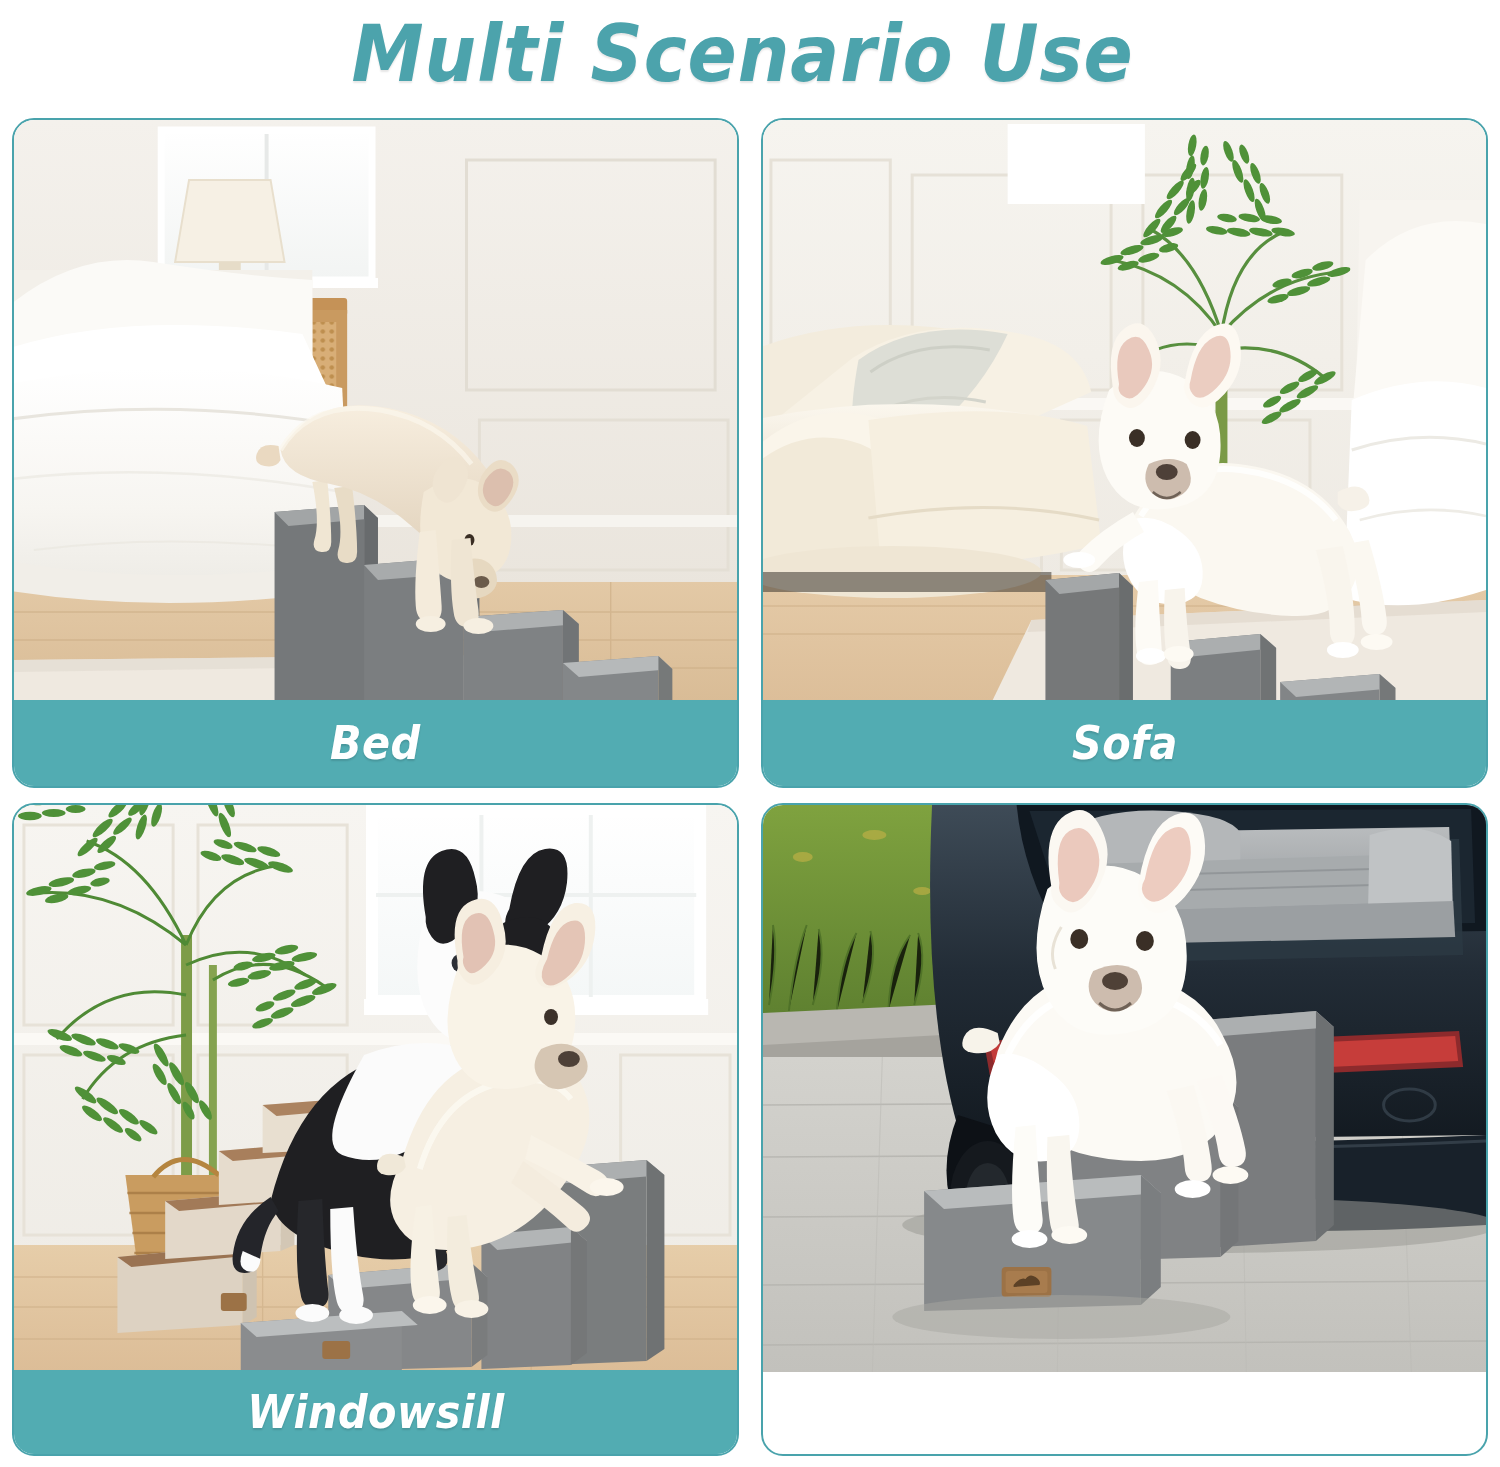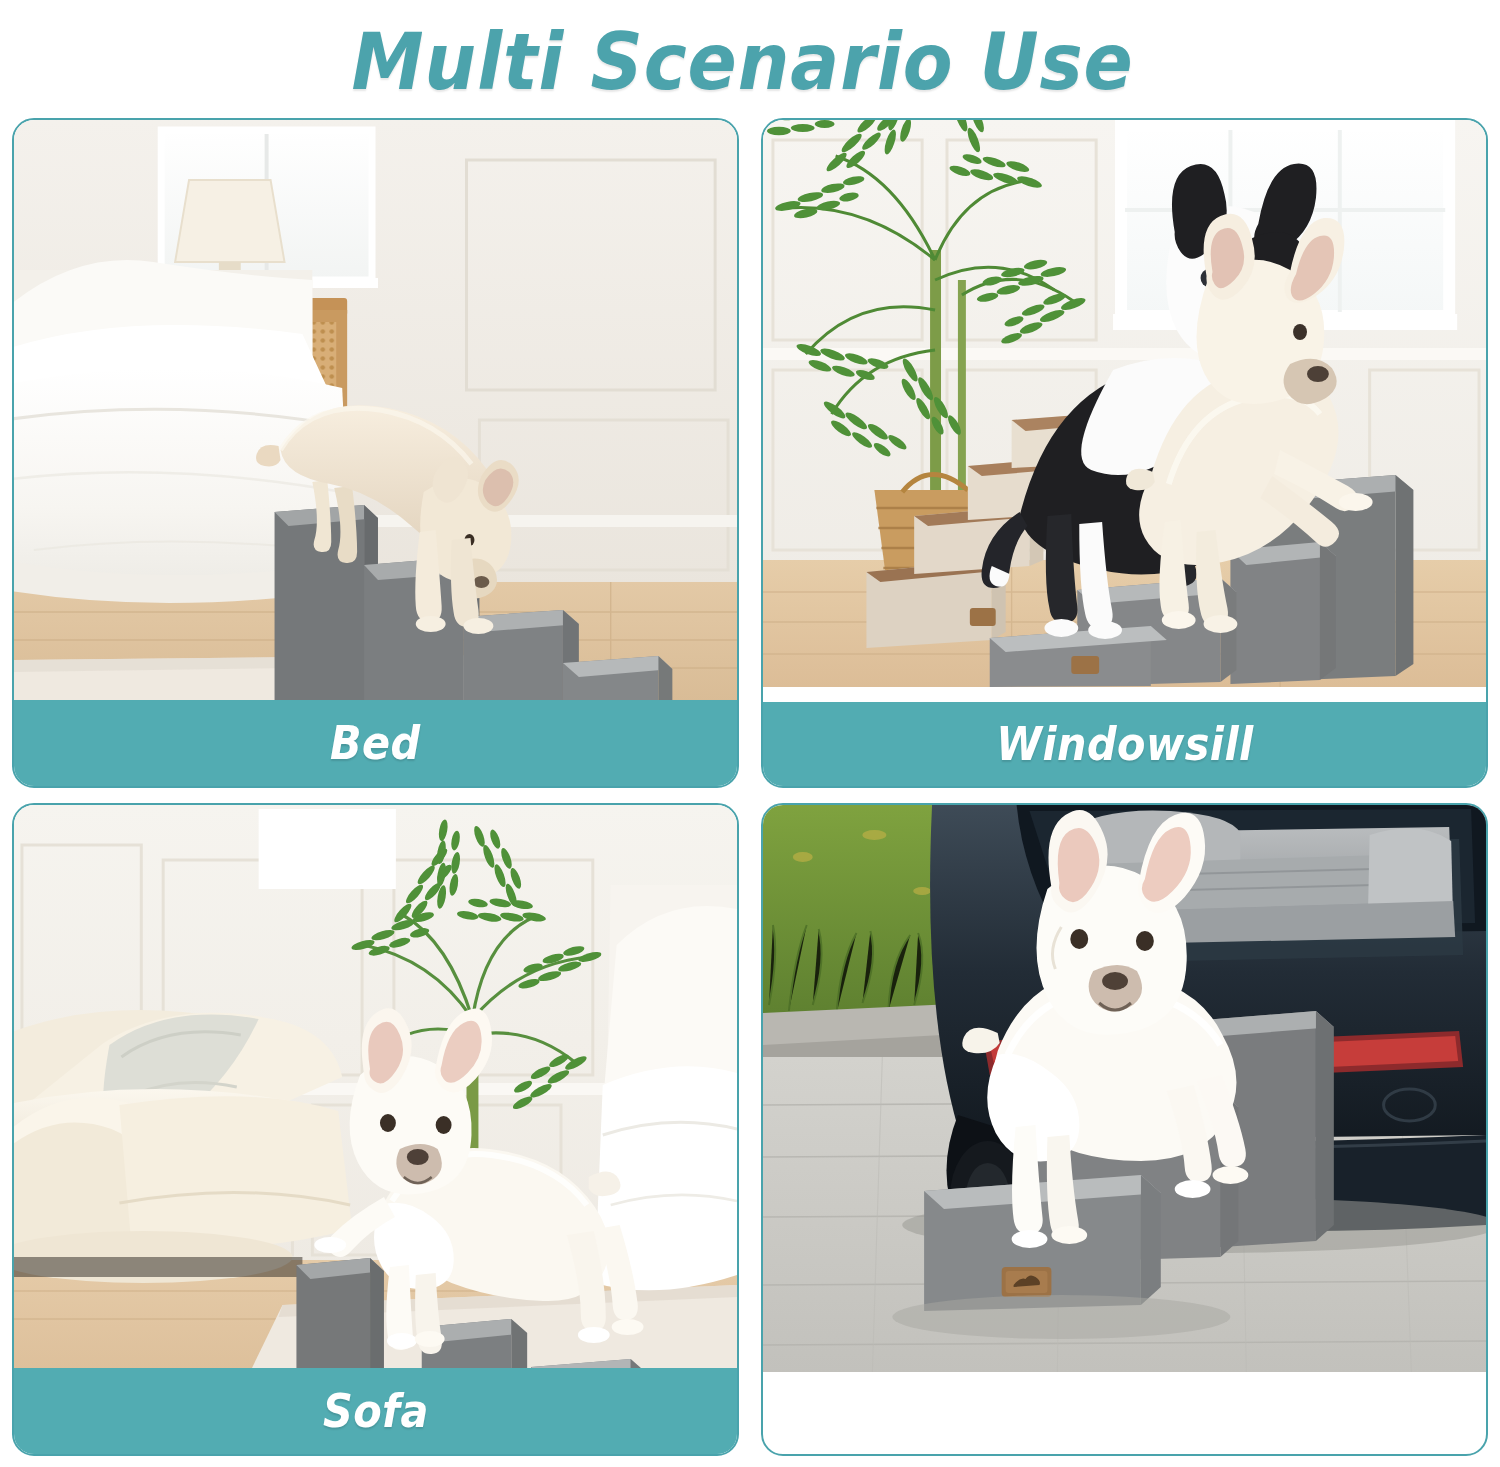--- a/index.html
+++ b/index.html
@@ -2,21 +2,21 @@
 <html><head>
 <meta charset="utf-8">
 <style>
   html,body{margin:0;padding:0;background:#ffffff;}
   body{width:1500px;height:1467px;font-family:"Liberation Sans",sans-serif;overflow:hidden;}
 
   .page{position:relative;width:1500px;height:1467px;background:#fff;}
 
   
   .title-wrap{position:absolute;left:0;top:0;width:1485px;height:108px;
-    display:flex;align-items:center;justify-content:center;margin-top:8px;}
+    display:flex;align-items:center;justify-content:center;}
   .title{
     font-family:"DejaVu Sans",sans-serif;
     font-weight:bold;font-style:italic;
     font-size:78px;letter-spacing:1px;
     color:#4CA3AC;
     transform:scaleX(0.93);
     text-shadow:0 2px 2px rgba(0,0,0,0.10);
     white-space:nowrap;line-height:1;
   }
 
@@ -171,20 +171,175 @@
             <path d="M440 420 q-2 48 2 72 q2 16 15 15 q12 -1 10 -17 q-4 -28 -8 -72Z" fill="#efe5d3"></path>
             <ellipse cx="419" cy="504" rx="15" ry="8" fill="#f6efe1"></ellipse>
             <ellipse cx="467" cy="506" rx="15" ry="8" fill="#f6efe1"></ellipse>
 
             <path d="M266 326 q-18 -4 -22 8 q-3 10 8 12 q12 2 16 -6Z" fill="#ead9c1"></path>
           </g>
         </svg>
       </div>
       <div class="labelbar">
         <span class="labeltext">Bed</span>
+      </div>
+    </div>
+
+    <div class="card r1">
+      <div class="photo">
+        <svg class="sc" viewBox="0 0 727 582" preserveAspectRatio="none">
+          <defs>
+            <linearGradient id="sWall" x1="0" y1="0" x2="0" y2="1">
+              <stop offset="0" stop-color="#f6f4ef"></stop>
+                <stop offset="1" stop-color="#eeeae3"></stop>
+            </linearGradient>
+            <linearGradient id="sSofa" x1="0" y1="0" x2="0" y2="1">
+              <stop offset="0" stop-color="#fbf7ee"></stop>
+                <stop offset="1" stop-color="#e9e0cf"></stop>
+            </linearGradient>
+            <linearGradient id="sFloor" x1="0" y1="0" x2="0" y2="1">
+              <stop offset="0" stop-color="#e5cba8"></stop>
+                <stop offset="1" stop-color="#dcbe99"></stop>
+            </linearGradient>
+          </defs>
+          <rect x="0" y="0" width="727" height="470" fill="url(#sWall)"></rect>
+
+          <g fill="none" stroke="#e6e1d7" stroke-width="3">
+            <rect x="8" y="40" width="120" height="230"></rect>
+            <rect x="150" y="55" width="200" height="215"></rect>
+            <rect x="382" y="55" width="200" height="215"></rect>
+            <rect x="30" y="300" width="250" height="150"></rect>
+            <rect x="300" y="300" width="250" height="150"></rect>
+          </g>
+          <rect x="0" y="278" width="727" height="12" fill="#faf8f4"></rect>
+
+          <rect x="250" y="8" width="130" height="72" fill="#ffffff" stroke="#ffffff" stroke-width="8"></rect>
+
+          <rect x="0" y="455" width="727" height="127" fill="url(#sFloor)"></rect>
+          <g stroke="#cdae86" stroke-width="1.4" opacity=".6">
+            <line x1="0" y1="486" x2="727" y2="486"></line>
+              <line x1="0" y1="514" x2="727" y2="514"></line>
+            <line x1="340" y1="455" x2="340" y2="582"></line>
+          </g>
+
+          <path d="M270 500 L727 480 L727 582 L230 582 Z" fill="#efe9e0"></path>
+          <path d="M270 500 L727 480 L727 492 L266 512 Z" fill="#e2dace" opacity=".8"></path>
+
+          <g>
+            <rect x="455" y="210" width="12" height="170" fill="#7a9a46"></rect>
+            <g stroke="#4f8a35" stroke-width="3.2" fill="none" opacity=".95">
+              <path d="M461 214 q-40 -60 -110 -74"></path>
+                <path d="M461 214 q-24 -78 -70 -104"></path>
+              <path d="M461 214 q12 -80 62 -102"></path>
+                <path d="M461 214 q48 -56 118 -62"></path>
+              <path d="M461 230 q-54 -18 -96 18"></path>
+                <path d="M461 230 q58 -10 104 28"></path>
+            </g>
+            <g fill="#4f9138">
+              <g transform="translate(351,140) rotate(-16)">
+                <g id="frond1">
+                  <ellipse cx="0" cy="0" rx="12" ry="4"></ellipse>
+                    <ellipse cx="22" cy="-4" rx="12" ry="4"></ellipse>
+                  <ellipse cx="44" cy="-8" rx="12" ry="4"></ellipse>
+                    <ellipse cx="66" cy="-10" rx="11" ry="4"></ellipse>
+                  <ellipse cx="14" cy="10" rx="11" ry="4"></ellipse>
+                    <ellipse cx="36" cy="8" rx="11" ry="4"></ellipse>
+                  <ellipse cx="58" cy="4" rx="10" ry="4"></ellipse>
+                </g>
+              </g>
+              <use href="#frond1" transform="translate(391,108) rotate(-48)"></use>
+              <use href="#frond1" transform="translate(523,112) rotate(190)"></use>
+              <use href="#frond1" transform="translate(579,152) rotate(165)"></use>
+              <use href="#frond1" transform="translate(365,248) rotate(28)"></use>
+              <use href="#frond1" transform="translate(565,258) rotate(152)"></use>
+              <use href="#frond1" transform="translate(430,92) rotate(-80)"></use>
+              <use href="#frond1" transform="translate(500,90) rotate(250)"></use>
+            </g>
+
+            <path d="M422 378 L508 378 L498 444 L432 444 Z" fill="#c79a5e"></path>
+            <g stroke="#a87c45" stroke-width="2" opacity=".8">
+              <line x1="424" y1="392" x2="506" y2="392"></line>
+                <line x1="426" y1="408" x2="504" y2="408"></line>
+              <line x1="428" y1="424" x2="502" y2="424"></line>
+            </g>
+          </g>
+
+          <path d="M-10 230 q100 -40 230 -16 L250 300 Q120 278 -10 300 Z" fill="#f3ecdd"></path>
+          <path d="M90 238 q70 -44 170 -24 q60 12 70 58 L200 330 Q90 300 -10 318 Z" fill="#f7f1e4"></path>
+
+          <path d="M96 240 q58 -42 150 -26 q-26 56 -74 96 q-34 28 -68 22 q-24 -6 -8 -92Z" fill="#ddded6"></path>
+          <path d="M108 252 q48 -34 120 -22" fill="none" stroke="#cdcfc6" stroke-width="3"></path>
+          <path d="M120 290 q46 -20 104 -8" fill="none" stroke="#d3d4cb" stroke-width="3"></path>
+          <path d="M132 330 q44 -14 92 -4" fill="none" stroke="#d6d7ce" stroke-width="3"></path>
+
+          <path d="M-10 300 Q140 268 300 300 L330 370 Q140 340 -10 372 Z" fill="url(#sSofa)"></path>
+          <path d="M-10 330 q60 -54 130 -30 q46 16 40 82 q-6 66 -82 74 q-70 8 -90 -40 q-18 -46 2 -86Z" fill="#faf5ea"></path>
+          <path d="M-10 346 q50 -42 108 -22 q38 14 34 70 q-5 56 -70 62 q-60 6 -78 -34 q-14 -38 6 -76Z" fill="#f2ead9"></path>
+          <path d="M106 300 Q240 280 326 306 L340 424 q-110 28 -222 16 Z" fill="#f6efe0"></path>
+          <path d="M106 398 Q230 376 338 400" fill="none" stroke="#e5dbc6" stroke-width="3"></path>
+          <ellipse cx="130" cy="452" rx="150" ry="26" fill="#efe6d4"></ellipse>
+          <rect x="-10" y="452" width="300" height="20" fill="#3b352d" opacity=".55"></rect>
+
+          <path d="M600 80 L727 80 L727 300 L596 300 Z" fill="#f7f4ef"></path>
+          <path d="M606 140 q50 -50 121 -36 L727 300 L592 300 Z" fill="#fcfaf6"></path>
+          <path d="M592 280 q70 -30 135 -12 L727 470 q-80 26 -143 8 Z" fill="#ffffff"></path>
+          <path d="M592 330 q68 -22 135 -6" fill="none" stroke="#eceae4" stroke-width="3"></path>
+          <path d="M600 400 q64 -18 127 -4" fill="none" stroke="#eeece6" stroke-width="2.5"></path>
+
+          <path d="M284 460 L358 453 L358 685 L284 690 Z" fill="#767879"></path>
+          <path d="M284 460 L358 453 L372 466 L298 474 Z" fill="#a4a7a8"></path>
+          <path d="M358 453 L372 466 L372 678 L358 685 Z" fill="#6a6d6e"></path>
+
+          <path d="M410 522 L500 514 L500 690 L410 694 Z" fill="#7c7f81"></path>
+          <path d="M410 522 L500 514 L516 528 L426 537 Z" fill="#abaeaf"></path>
+          <path d="M500 514 L516 528 L516 680 L500 690 Z" fill="#707374"></path>
+
+          <path d="M520 562 L620 554 L620 690 L520 694 Z" fill="#828587"></path>
+          <path d="M520 562 L620 554 L636 568 L536 577 Z" fill="#b2b5b6"></path>
+          <path d="M620 554 L636 568 L636 678 L620 690 Z" fill="#757879"></path>
+
+          <g>
+
+            <path d="M372 398 q34 -62 106 -54 q72 8 106 58 q22 32 10 62 q-14 34 -62 32 q-50 -2 -92 -18 q-50 -20 -68 -80Z" fill="#fbf8f1"></path>
+            <path d="M380 396 q34 -54 100 -46 q64 8 96 50" fill="none" stroke="#ffffff" stroke-width="6" opacity=".8"></path>
+
+            <path d="M370 400 q-16 34 0 62 q14 24 44 22 q26 -2 28 -26 q2 -28 -22 -46 q-26 -20 -50 -12Z" fill="#ffffff"></path>
+
+            <path d="M348 270 q38 -32 78 -10 q36 20 34 70 q-2 50 -48 58 q-46 8 -66 -30 q-18 -36 2 -88Z" fill="#fdfbf6"></path>
+
+            <path d="M352 268 q-8 -46 12 -60 q20 -14 32 14 q10 24 -6 50 q-16 24 -30 12 q-8 -6 -8 -16Z" fill="#fbf6ee"></path>
+            <path d="M358 264 q-6 -34 8 -44 q14 -10 22 10 q8 18 -4 36 q-12 18 -22 10 q-6 -4 -4 -12Z" fill="#e9c9bd"></path>
+            <path d="M424 262 q8 -46 30 -56 q22 -10 26 20 q4 26 -16 48 q-20 22 -34 8 q-9 -10 -6 -20Z" fill="#fdf9f2"></path>
+            <path d="M430 260 q6 -34 22 -42 q16 -8 18 14 q2 20 -14 36 q-16 16 -24 6 q-5 -6 -2 -14Z" fill="#ebcdc1"></path>
+
+            <ellipse cx="376" cy="318" rx="8" ry="9" fill="#3a2f26"></ellipse>
+            <ellipse cx="432" cy="320" rx="8" ry="9" fill="#3a2f26"></ellipse>
+            <path d="M388 344 q22 -10 38 0 q10 20 -4 30 q-18 12 -32 -2 q-10 -12 -2 -28Z" fill="#cdbcae"></path>
+            <ellipse cx="406" cy="352" rx="11" ry="8" fill="#4e4038"></ellipse>
+            <path d="M392 372 q14 12 28 0" fill="none" stroke="#6f6257" stroke-width="2.5"></path>
+
+            <path d="M378 462 q-6 46 -2 70 q2 14 14 13 q12 -1 11 -15 q-2 -28 -4 -70Z" fill="#fdfbf6"></path>
+            <path d="M404 470 q-2 46 2 66 q2 14 14 13 q12 -1 10 -15 q-4 -26 -6 -66Z" fill="#f8f4ec"></path>
+            <ellipse cx="390" cy="536" rx="15" ry="8" fill="#ffffff"></ellipse>
+            <ellipse cx="418" cy="534" rx="15" ry="8" fill="#fdfaf3"></ellipse>
+
+            <path d="M372 392 q-32 18 -52 38 q-10 10 -1 18 q10 9 20 -2 q18 -20 44 -34Z" fill="#fdfbf6"></path>
+            <ellipse cx="318" cy="440" rx="16" ry="8" fill="#ffffff"></ellipse>
+
+            <path d="M556 430 q14 50 14 80 q0 16 13 16 q13 0 12 -16 q0 -34 -12 -84Z" fill="#f9f5ed"></path>
+            <path d="M586 424 q14 46 16 76 q1 16 14 15 q13 -1 11 -17 q-4 -32 -18 -78Z" fill="#fbf8f1"></path>
+            <ellipse cx="583" cy="530" rx="16" ry="8" fill="#ffffff"></ellipse>
+            <ellipse cx="617" cy="522" rx="16" ry="8" fill="#fdfaf3"></ellipse>
+
+            <path d="M578 372 q22 -12 30 2 q6 12 -8 16 q-16 4 -22 -6Z" fill="#f6f1e8"></path>
+          </g>
+        </svg>
+      </div>
+      <div class="labelbar">
+        <span class="labeltext">Sofa</span>
       </div>
     </div>
 
     <div class="card r2">
       <div class="photo">
         <svg class="sc" viewBox="0 0 727 567" preserveAspectRatio="none">
           <defs>
             <linearGradient id="wWall" x1="0" y1="0" x2="0" y2="1">
               <stop offset="0" stop-color="#f7f5f1"></stop>
                 <stop offset="1" stop-color="#efece6"></stop>
@@ -348,175 +503,20 @@
 
             <path d="M392 352 q-20 -8 -26 4 q-4 12 8 14 q14 2 20 -8Z" fill="#f0e8d8"></path>
           </g>
         </svg>
       </div>
       <div class="labelbar">
         <span class="labeltext">Windowsill</span>
       </div>
     </div>
 
-    <div class="card r1">
-      <div class="photo">
-        <svg class="sc" viewBox="0 0 727 582" preserveAspectRatio="none">
-          <defs>
-            <linearGradient id="sWall" x1="0" y1="0" x2="0" y2="1">
-              <stop offset="0" stop-color="#f6f4ef"></stop>
-                <stop offset="1" stop-color="#eeeae3"></stop>
-            </linearGradient>
-            <linearGradient id="sSofa" x1="0" y1="0" x2="0" y2="1">
-              <stop offset="0" stop-color="#fbf7ee"></stop>
-                <stop offset="1" stop-color="#e9e0cf"></stop>
-            </linearGradient>
-            <linearGradient id="sFloor" x1="0" y1="0" x2="0" y2="1">
-              <stop offset="0" stop-color="#e5cba8"></stop>
-                <stop offset="1" stop-color="#dcbe99"></stop>
-            </linearGradient>
-          </defs>
-          <rect x="0" y="0" width="727" height="470" fill="url(#sWall)"></rect>
-
-          <g fill="none" stroke="#e6e1d7" stroke-width="3">
-            <rect x="8" y="40" width="120" height="230"></rect>
-            <rect x="150" y="55" width="200" height="215"></rect>
-            <rect x="382" y="55" width="200" height="215"></rect>
-            <rect x="30" y="300" width="250" height="150"></rect>
-            <rect x="300" y="300" width="250" height="150"></rect>
-          </g>
-          <rect x="0" y="278" width="727" height="12" fill="#faf8f4"></rect>
-
-          <rect x="250" y="8" width="130" height="72" fill="#ffffff" stroke="#ffffff" stroke-width="8"></rect>
-
-          <rect x="0" y="455" width="727" height="127" fill="url(#sFloor)"></rect>
-          <g stroke="#cdae86" stroke-width="1.4" opacity=".6">
-            <line x1="0" y1="486" x2="727" y2="486"></line>
-              <line x1="0" y1="514" x2="727" y2="514"></line>
-            <line x1="340" y1="455" x2="340" y2="582"></line>
-          </g>
-
-          <path d="M270 500 L727 480 L727 582 L230 582 Z" fill="#efe9e0"></path>
-          <path d="M270 500 L727 480 L727 492 L266 512 Z" fill="#e2dace" opacity=".8"></path>
-
-          <g>
-            <rect x="455" y="210" width="12" height="170" fill="#7a9a46"></rect>
-            <g stroke="#4f8a35" stroke-width="3.2" fill="none" opacity=".95">
-              <path d="M461 214 q-40 -60 -110 -74"></path>
-                <path d="M461 214 q-24 -78 -70 -104"></path>
-              <path d="M461 214 q12 -80 62 -102"></path>
-                <path d="M461 214 q48 -56 118 -62"></path>
-              <path d="M461 230 q-54 -18 -96 18"></path>
-                <path d="M461 230 q58 -10 104 28"></path>
-            </g>
-            <g fill="#4f9138">
-              <g transform="translate(351,140) rotate(-16)">
-                <g id="frond1">
-                  <ellipse cx="0" cy="0" rx="12" ry="4"></ellipse>
-                    <ellipse cx="22" cy="-4" rx="12" ry="4"></ellipse>
-                  <ellipse cx="44" cy="-8" rx="12" ry="4"></ellipse>
-                    <ellipse cx="66" cy="-10" rx="11" ry="4"></ellipse>
-                  <ellipse cx="14" cy="10" rx="11" ry="4"></ellipse>
-                    <ellipse cx="36" cy="8" rx="11" ry="4"></ellipse>
-                  <ellipse cx="58" cy="4" rx="10" ry="4"></ellipse>
-                </g>
-              </g>
-              <use href="#frond1" transform="translate(391,108) rotate(-48)"></use>
-              <use href="#frond1" transform="translate(523,112) rotate(190)"></use>
-              <use href="#frond1" transform="translate(579,152) rotate(165)"></use>
-              <use href="#frond1" transform="translate(365,248) rotate(28)"></use>
-              <use href="#frond1" transform="translate(565,258) rotate(152)"></use>
-              <use href="#frond1" transform="translate(430,92) rotate(-80)"></use>
-              <use href="#frond1" transform="translate(500,90) rotate(250)"></use>
-            </g>
-
-            <path d="M422 378 L508 378 L498 444 L432 444 Z" fill="#c79a5e"></path>
-            <g stroke="#a87c45" stroke-width="2" opacity=".8">
-              <line x1="424" y1="392" x2="506" y2="392"></line>
-                <line x1="426" y1="408" x2="504" y2="408"></line>
-              <line x1="428" y1="424" x2="502" y2="424"></line>
-            </g>
-          </g>
-
-          <path d="M-10 230 q100 -40 230 -16 L250 300 Q120 278 -10 300 Z" fill="#f3ecdd"></path>
-          <path d="M90 238 q70 -44 170 -24 q60 12 70 58 L200 330 Q90 300 -10 318 Z" fill="#f7f1e4"></path>
-
-          <path d="M96 240 q58 -42 150 -26 q-26 56 -74 96 q-34 28 -68 22 q-24 -6 -8 -92Z" fill="#ddded6"></path>
-          <path d="M108 252 q48 -34 120 -22" fill="none" stroke="#cdcfc6" stroke-width="3"></path>
-          <path d="M120 290 q46 -20 104 -8" fill="none" stroke="#d3d4cb" stroke-width="3"></path>
-          <path d="M132 330 q44 -14 92 -4" fill="none" stroke="#d6d7ce" stroke-width="3"></path>
-
-          <path d="M-10 300 Q140 268 300 300 L330 370 Q140 340 -10 372 Z" fill="url(#sSofa)"></path>
-          <path d="M-10 330 q60 -54 130 -30 q46 16 40 82 q-6 66 -82 74 q-70 8 -90 -40 q-18 -46 2 -86Z" fill="#faf5ea"></path>
-          <path d="M-10 346 q50 -42 108 -22 q38 14 34 70 q-5 56 -70 62 q-60 6 -78 -34 q-14 -38 6 -76Z" fill="#f2ead9"></path>
-          <path d="M106 300 Q240 280 326 306 L340 424 q-110 28 -222 16 Z" fill="#f6efe0"></path>
-          <path d="M106 398 Q230 376 338 400" fill="none" stroke="#e5dbc6" stroke-width="3"></path>
-          <ellipse cx="130" cy="452" rx="150" ry="26" fill="#efe6d4"></ellipse>
-          <rect x="-10" y="452" width="300" height="20" fill="#3b352d" opacity=".55"></rect>
-
-          <path d="M600 80 L727 80 L727 300 L596 300 Z" fill="#f7f4ef"></path>
-          <path d="M606 140 q50 -50 121 -36 L727 300 L592 300 Z" fill="#fcfaf6"></path>
-          <path d="M592 280 q70 -30 135 -12 L727 470 q-80 26 -143 8 Z" fill="#ffffff"></path>
-          <path d="M592 330 q68 -22 135 -6" fill="none" stroke="#eceae4" stroke-width="3"></path>
-          <path d="M600 400 q64 -18 127 -4" fill="none" stroke="#eeece6" stroke-width="2.5"></path>
-
-          <path d="M284 460 L358 453 L358 685 L284 690 Z" fill="#767879"></path>
-          <path d="M284 460 L358 453 L372 466 L298 474 Z" fill="#a4a7a8"></path>
-          <path d="M358 453 L372 466 L372 678 L358 685 Z" fill="#6a6d6e"></path>
-
-          <path d="M410 522 L500 514 L500 690 L410 694 Z" fill="#7c7f81"></path>
-          <path d="M410 522 L500 514 L516 528 L426 537 Z" fill="#abaeaf"></path>
-          <path d="M500 514 L516 528 L516 680 L500 690 Z" fill="#707374"></path>
-
-          <path d="M520 562 L620 554 L620 690 L520 694 Z" fill="#828587"></path>
-          <path d="M520 562 L620 554 L636 568 L536 577 Z" fill="#b2b5b6"></path>
-          <path d="M620 554 L636 568 L636 678 L620 690 Z" fill="#757879"></path>
-
-          <g>
-
-            <path d="M372 398 q34 -62 106 -54 q72 8 106 58 q22 32 10 62 q-14 34 -62 32 q-50 -2 -92 -18 q-50 -20 -68 -80Z" fill="#fbf8f1"></path>
-            <path d="M380 396 q34 -54 100 -46 q64 8 96 50" fill="none" stroke="#ffffff" stroke-width="6" opacity=".8"></path>
-
-            <path d="M370 400 q-16 34 0 62 q14 24 44 22 q26 -2 28 -26 q2 -28 -22 -46 q-26 -20 -50 -12Z" fill="#ffffff"></path>
-
-            <path d="M348 270 q38 -32 78 -10 q36 20 34 70 q-2 50 -48 58 q-46 8 -66 -30 q-18 -36 2 -88Z" fill="#fdfbf6"></path>
-
-            <path d="M352 268 q-8 -46 12 -60 q20 -14 32 14 q10 24 -6 50 q-16 24 -30 12 q-8 -6 -8 -16Z" fill="#fbf6ee"></path>
-            <path d="M358 264 q-6 -34 8 -44 q14 -10 22 10 q8 18 -4 36 q-12 18 -22 10 q-6 -4 -4 -12Z" fill="#e9c9bd"></path>
-            <path d="M424 262 q8 -46 30 -56 q22 -10 26 20 q4 26 -16 48 q-20 22 -34 8 q-9 -10 -6 -20Z" fill="#fdf9f2"></path>
-            <path d="M430 260 q6 -34 22 -42 q16 -8 18 14 q2 20 -14 36 q-16 16 -24 6 q-5 -6 -2 -14Z" fill="#ebcdc1"></path>
-
-            <ellipse cx="376" cy="318" rx="8" ry="9" fill="#3a2f26"></ellipse>
-            <ellipse cx="432" cy="320" rx="8" ry="9" fill="#3a2f26"></ellipse>
-            <path d="M388 344 q22 -10 38 0 q10 20 -4 30 q-18 12 -32 -2 q-10 -12 -2 -28Z" fill="#cdbcae"></path>
-            <ellipse cx="406" cy="352" rx="11" ry="8" fill="#4e4038"></ellipse>
-            <path d="M392 372 q14 12 28 0" fill="none" stroke="#6f6257" stroke-width="2.5"></path>
-
-            <path d="M378 462 q-6 46 -2 70 q2 14 14 13 q12 -1 11 -15 q-2 -28 -4 -70Z" fill="#fdfbf6"></path>
-            <path d="M404 470 q-2 46 2 66 q2 14 14 13 q12 -1 10 -15 q-4 -26 -6 -66Z" fill="#f8f4ec"></path>
-            <ellipse cx="390" cy="536" rx="15" ry="8" fill="#ffffff"></ellipse>
-            <ellipse cx="418" cy="534" rx="15" ry="8" fill="#fdfaf3"></ellipse>
-
-            <path d="M372 392 q-32 18 -52 38 q-10 10 -1 18 q10 9 20 -2 q18 -20 44 -34Z" fill="#fdfbf6"></path>
-            <ellipse cx="318" cy="440" rx="16" ry="8" fill="#ffffff"></ellipse>
-
-            <path d="M556 430 q14 50 14 80 q0 16 13 16 q13 0 12 -16 q0 -34 -12 -84Z" fill="#f9f5ed"></path>
-            <path d="M586 424 q14 46 16 76 q1 16 14 15 q13 -1 11 -17 q-4 -32 -18 -78Z" fill="#fbf8f1"></path>
-            <ellipse cx="583" cy="530" rx="16" ry="8" fill="#ffffff"></ellipse>
-            <ellipse cx="617" cy="522" rx="16" ry="8" fill="#fdfaf3"></ellipse>
-
-            <path d="M578 372 q22 -12 30 2 q6 12 -8 16 q-16 4 -22 -6Z" fill="#f6f1e8"></path>
-          </g>
-        </svg>
-      </div>
-      <div class="labelbar">
-        <span class="labeltext">Sofa</span>
-      </div>
-    </div>
-
     <div class="card r2">
       <div class="photo">
         <svg class="sc" viewBox="0 0 727 567" preserveAspectRatio="none">
           <defs>
             <linearGradient id="cPave" x1="0" y1="0" x2="0" y2="1">
               <stop offset="0" stop-color="#d3d2cd"></stop>
                 <stop offset="1" stop-color="#c2c1bc"></stop>
             </linearGradient>
             <linearGradient id="cCar" x1="0" y1="0" x2="0" y2="1">
               <stop offset="0" stop-color="#3e4b57"></stop>

